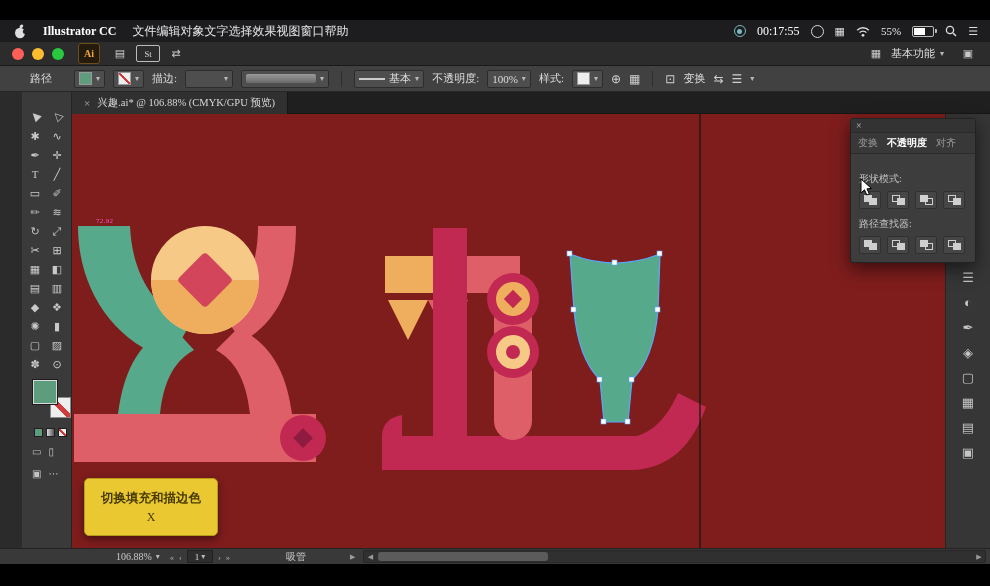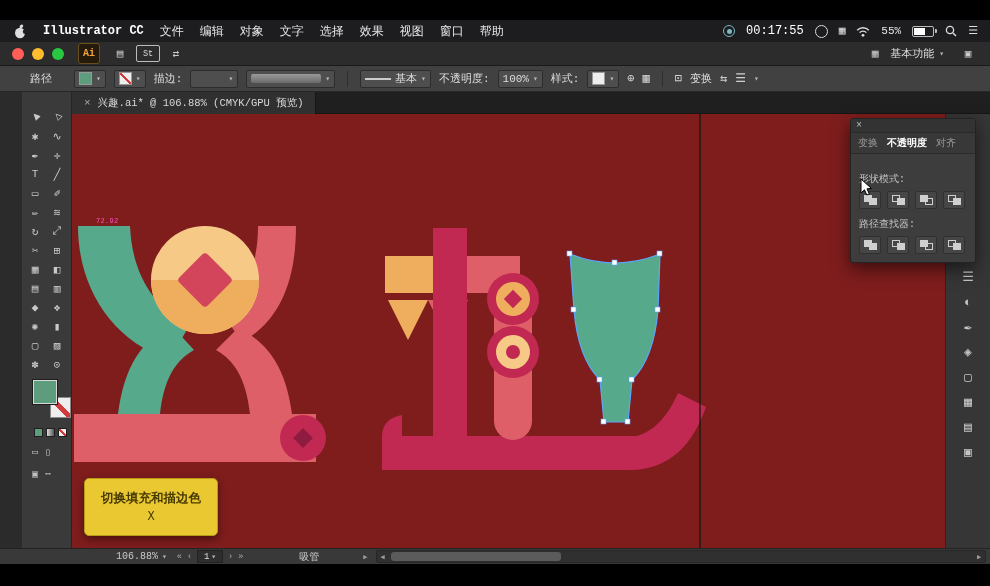--- a/index.html
+++ b/index.html
@@ -1,25 +1,25 @@
 <!DOCTYPE html>
 <html><head>
 <meta charset="utf-8">
 <style>
   html,body{margin:0;padding:0;background:#000;}
   .screen{position:relative;width:990px;height:586px;background:#000;overflow:hidden;
-          font-family:Liberation Mono, monospace;-webkit-font-smoothing:antialiased;}
+          font-family:Liberation Serif, serif;-webkit-font-smoothing:antialiased;}
   
   .lb-top{position:absolute;left:0;top:0;width:990px;height:20px;background:#000;}
   .lb-bottom{position:absolute;left:0;top:564px;width:990px;height:22px;background:#000;}
   
   .menubar{position:absolute;left:0;top:20px;width:990px;height:22px;background:#1d1d1f;
            display:flex;align-items:center;gap:16px;padding-left:14px;box-sizing:border-box;color:#e6e6e6;font-size:12px;}
   .app-name{font-weight:700;color:#fff;}
-  #menu-items{display:flex;gap:16px;}
+  #menu-items{display:flex;}
   .menu-item{cursor:default;}
   .mb-right{margin-left:auto;display:flex;align-items:center;gap:11px;padding-right:12px;}
   .rec{width:10px;height:10px;border:1.5px solid #79b9c2;border-radius:50%;position:relative;display:inline-block;}
   .rec::after{content:"";position:absolute;left:2.5px;top:2.5px;width:5px;height:5px;background:#79b9c2;border-radius:50%;}
   .mb-time{color:#fff;font-size:12px;}
   .siri{width:11px;height:11px;border:1.5px solid #d8d8d8;border-radius:50%;display:inline-block;}
   .mb-glyph{font-size:11px;color:#ddd;line-height:1;}
   .batt{width:20px;height:9px;border:1px solid #bbb;border-radius:2px;position:relative;display:inline-block;}
   .batt i{position:absolute;left:1px;top:1px;bottom:1px;width:55%;background:#fff;}
   .batt::after{content:"";position:absolute;right:-4px;top:2px;width:2px;height:4px;background:#bbb;border-radius:0 1px 1px 0;}

